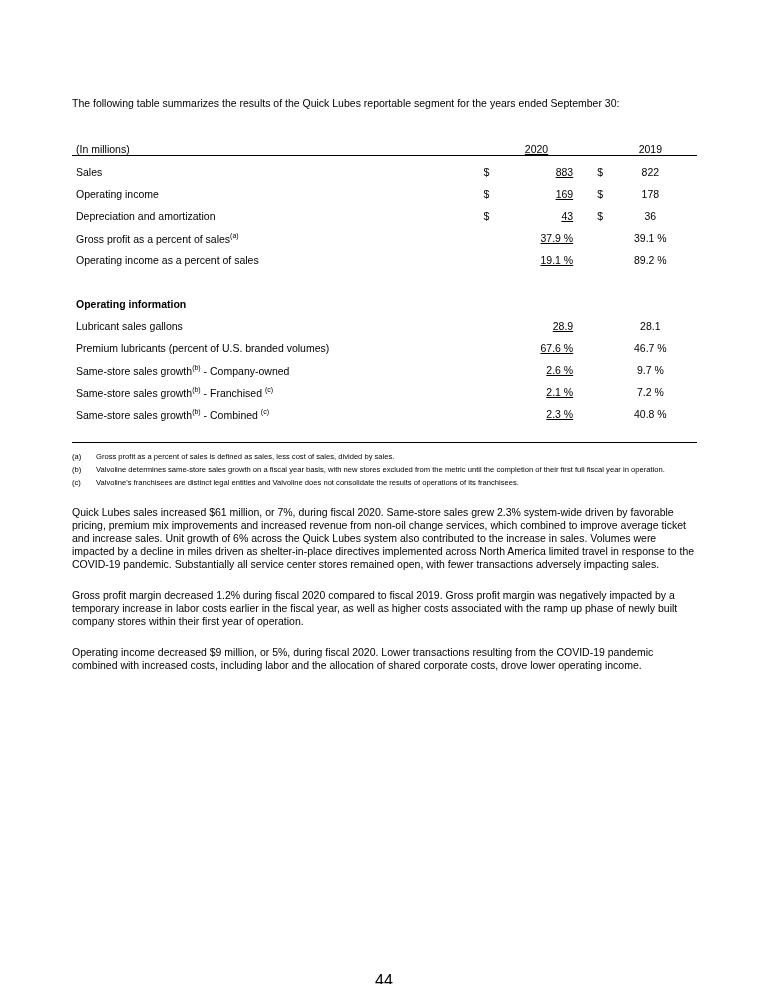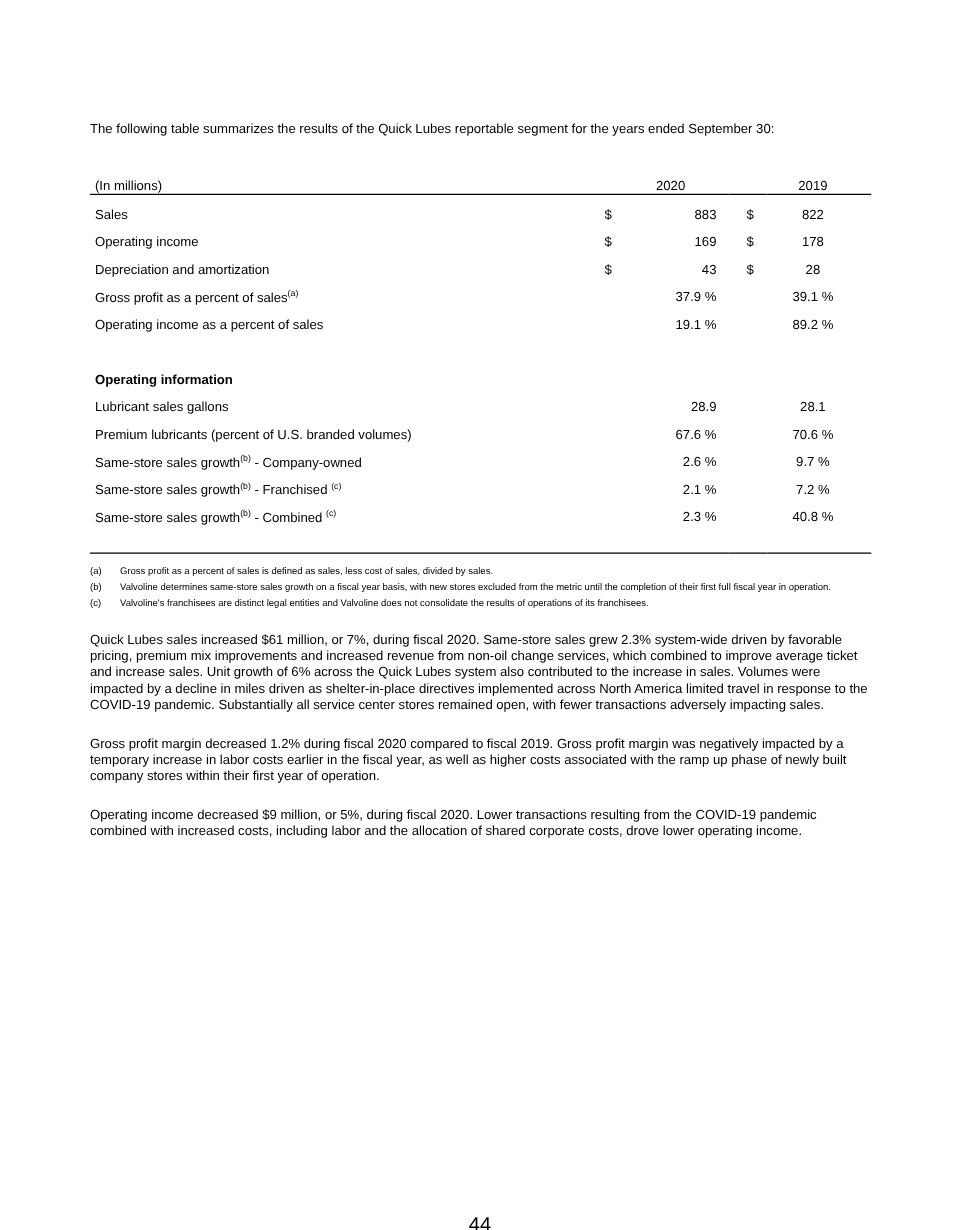--- a/index.html
+++ b/index.html
@@ -33,21 +33,21 @@
     border-collapse: collapse;
     font-size: 10.5px;
   }
   table.fin td {
     padding: 0;
     vertical-align: bottom;
     height: 22px;
   }
   .col-label { width: 401px; padding-left: 4px !important; }
   .col-cur1  { width: 16px; text-align: left; }
-  .col-val1  { width: 72px; text-align: right; padding-right: 10px !important; }
+  .col-val1  { width: 72px; text-align: right; padding-right: 10px !important; text-decoration: underline; }
   .col-cur2  { width: 16px; text-align: left; padding-left: 14px !important; }
   .col-val2  { width: 72px; text-align: center; padding-right: 10px !important; }
   .hdr-row td {
     border-bottom: 1px solid #000;
     height: 20px;
     font-size: 10.5px;
   }
   .hdr-year {
     text-align: center;
   }
@@ -125,21 +125,21 @@
         <td class="col-val1">169</td>
         <td class="col-cur2">$</td>
         <td class="col-val2">178</td>
       </tr>
 
       <tr>
         <td class="col-label">Depreciation and amortization</td>
         <td class="col-cur1">$</td>
         <td class="col-val1">43</td>
         <td class="col-cur2">$</td>
-        <td class="col-val2">28</td>
+        <td class="col-val2">36</td>
       </tr>
 
       <tr>
         <td class="col-label"><span>Gross profit as a percent of sales</span><span class="sup">(a)</span></td>
         <td class="col-cur1"></td>
         <td class="col-val1">37.9 %</td>
         <td class="col-cur2"></td>
         <td class="col-val2">39.1 %</td>
       </tr>
 
@@ -173,21 +173,21 @@
         <td class="col-val1">28.9</td>
         <td class="col-cur2"></td>
         <td class="col-val2">28.1</td>
       </tr>
 
       <tr>
         <td class="col-label">Premium lubricants (percent of U.S. branded volumes)</td>
         <td class="col-cur1"></td>
         <td class="col-val1">67.6 %</td>
         <td class="col-cur2"></td>
-        <td class="col-val2">70.6 %</td>
+        <td class="col-val2">46.7 %</td>
       </tr>
 
       <tr>
         <td class="col-label"><span>Same-store sales growth</span><span class="sup">(b)</span><span> - Company-owned</span></td>
         <td class="col-cur1"></td>
         <td class="col-val1">2.6 %</td>
         <td class="col-cur2"></td>
         <td class="col-val2">9.7 %</td>
       </tr>
 

